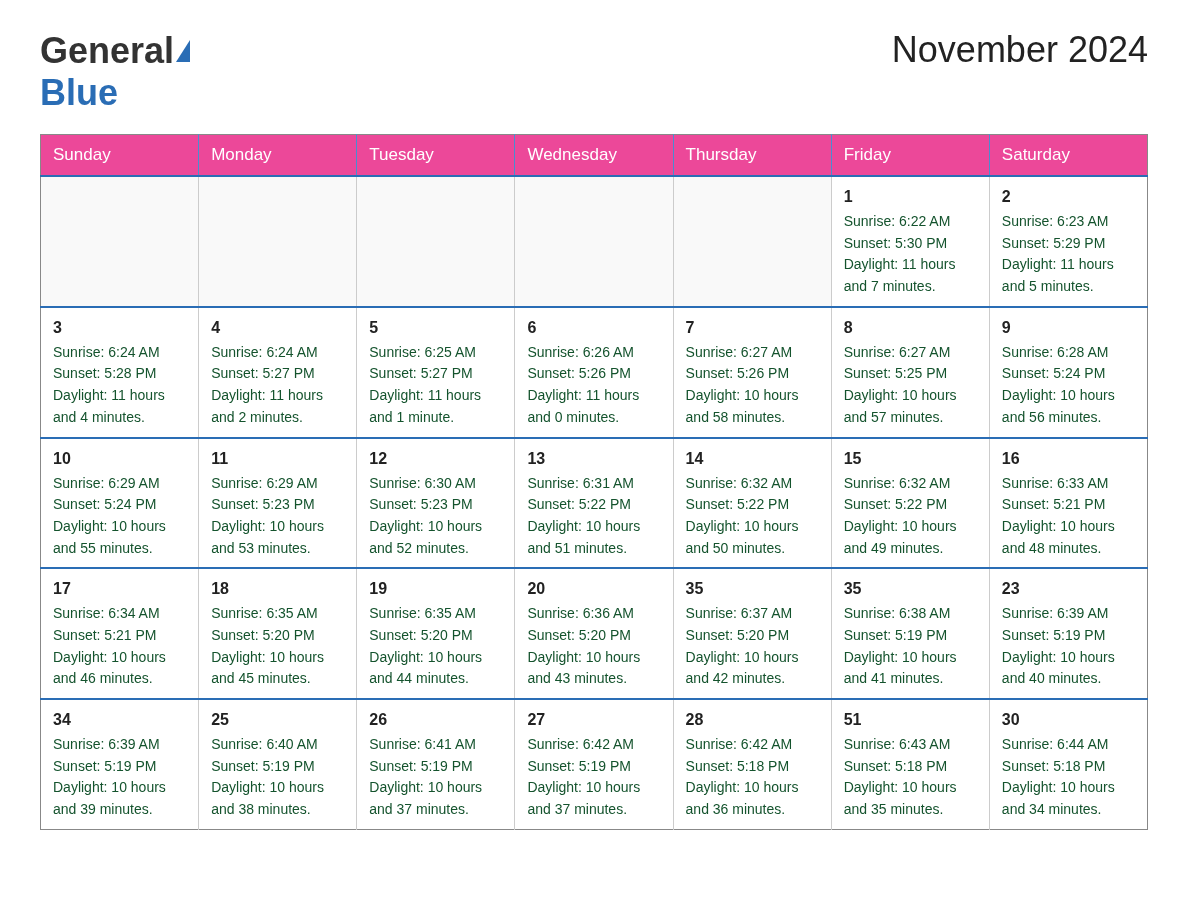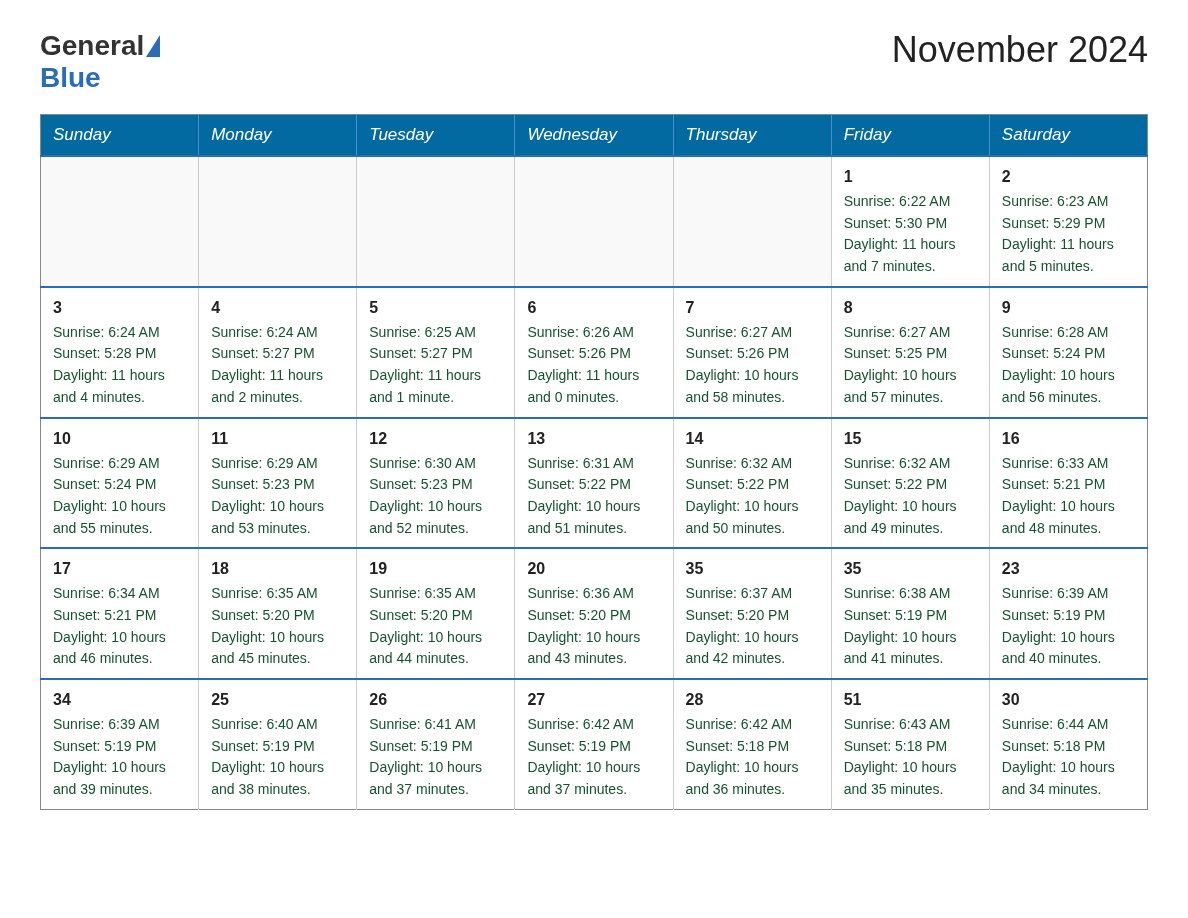--- a/index.html
+++ b/index.html
@@ -15,41 +15,41 @@
       justify-content: space-between;
       align-items: flex-start;
       margin-bottom: 20px;
     }
     .logo {
       display: flex;
       flex-direction: column;
       align-items: flex-start;
     }
     .logo-text {
-      font-size: 28px;
+      font-size: 36px;
       font-weight: bold;
       color: #333;
       display: flex;
       align-items: center;
     }
     .logo-general {
       color: #333;
     }
     .logo-triangle {
       width: 0;
       height: 0;
       border-left: 14px solid transparent;
       border-right: 0px solid transparent;
       border-bottom: 22px solid #2a6db5;
       display: inline-block;
       margin: 0 2px;
     }
     .logo-blue {
       color: #2a6db5;
-      font-size: 28px;
+      font-size: 36px;
       font-weight: bold;
     }
     .title-section {
       text-align: right;
     }
     .month-title {
       font-size: 36px;
       font-weight: normal;
       color: #222;
       line-height: 1.1;
@@ -58,23 +58,22 @@
       font-size: 22px;
       color: #444;
       margin-top: 6px;
     }
     .calendar {
       width: 100%;
       border-collapse: collapse;
       border: 1px solid #888;
     }
     .calendar thead tr {
-      background-color: #0369a1;
+      background-color: #ec4899;
       color: #fff;
-      font-style: italic;
     }
     .calendar thead th {
       padding: 10px 12px;
       text-align: left;
       font-size: 17px;
       font-weight: normal;
       border-right: 1px solid #4a8dd0;
     }
     .calendar thead th:last-child {
       border-right: none;

